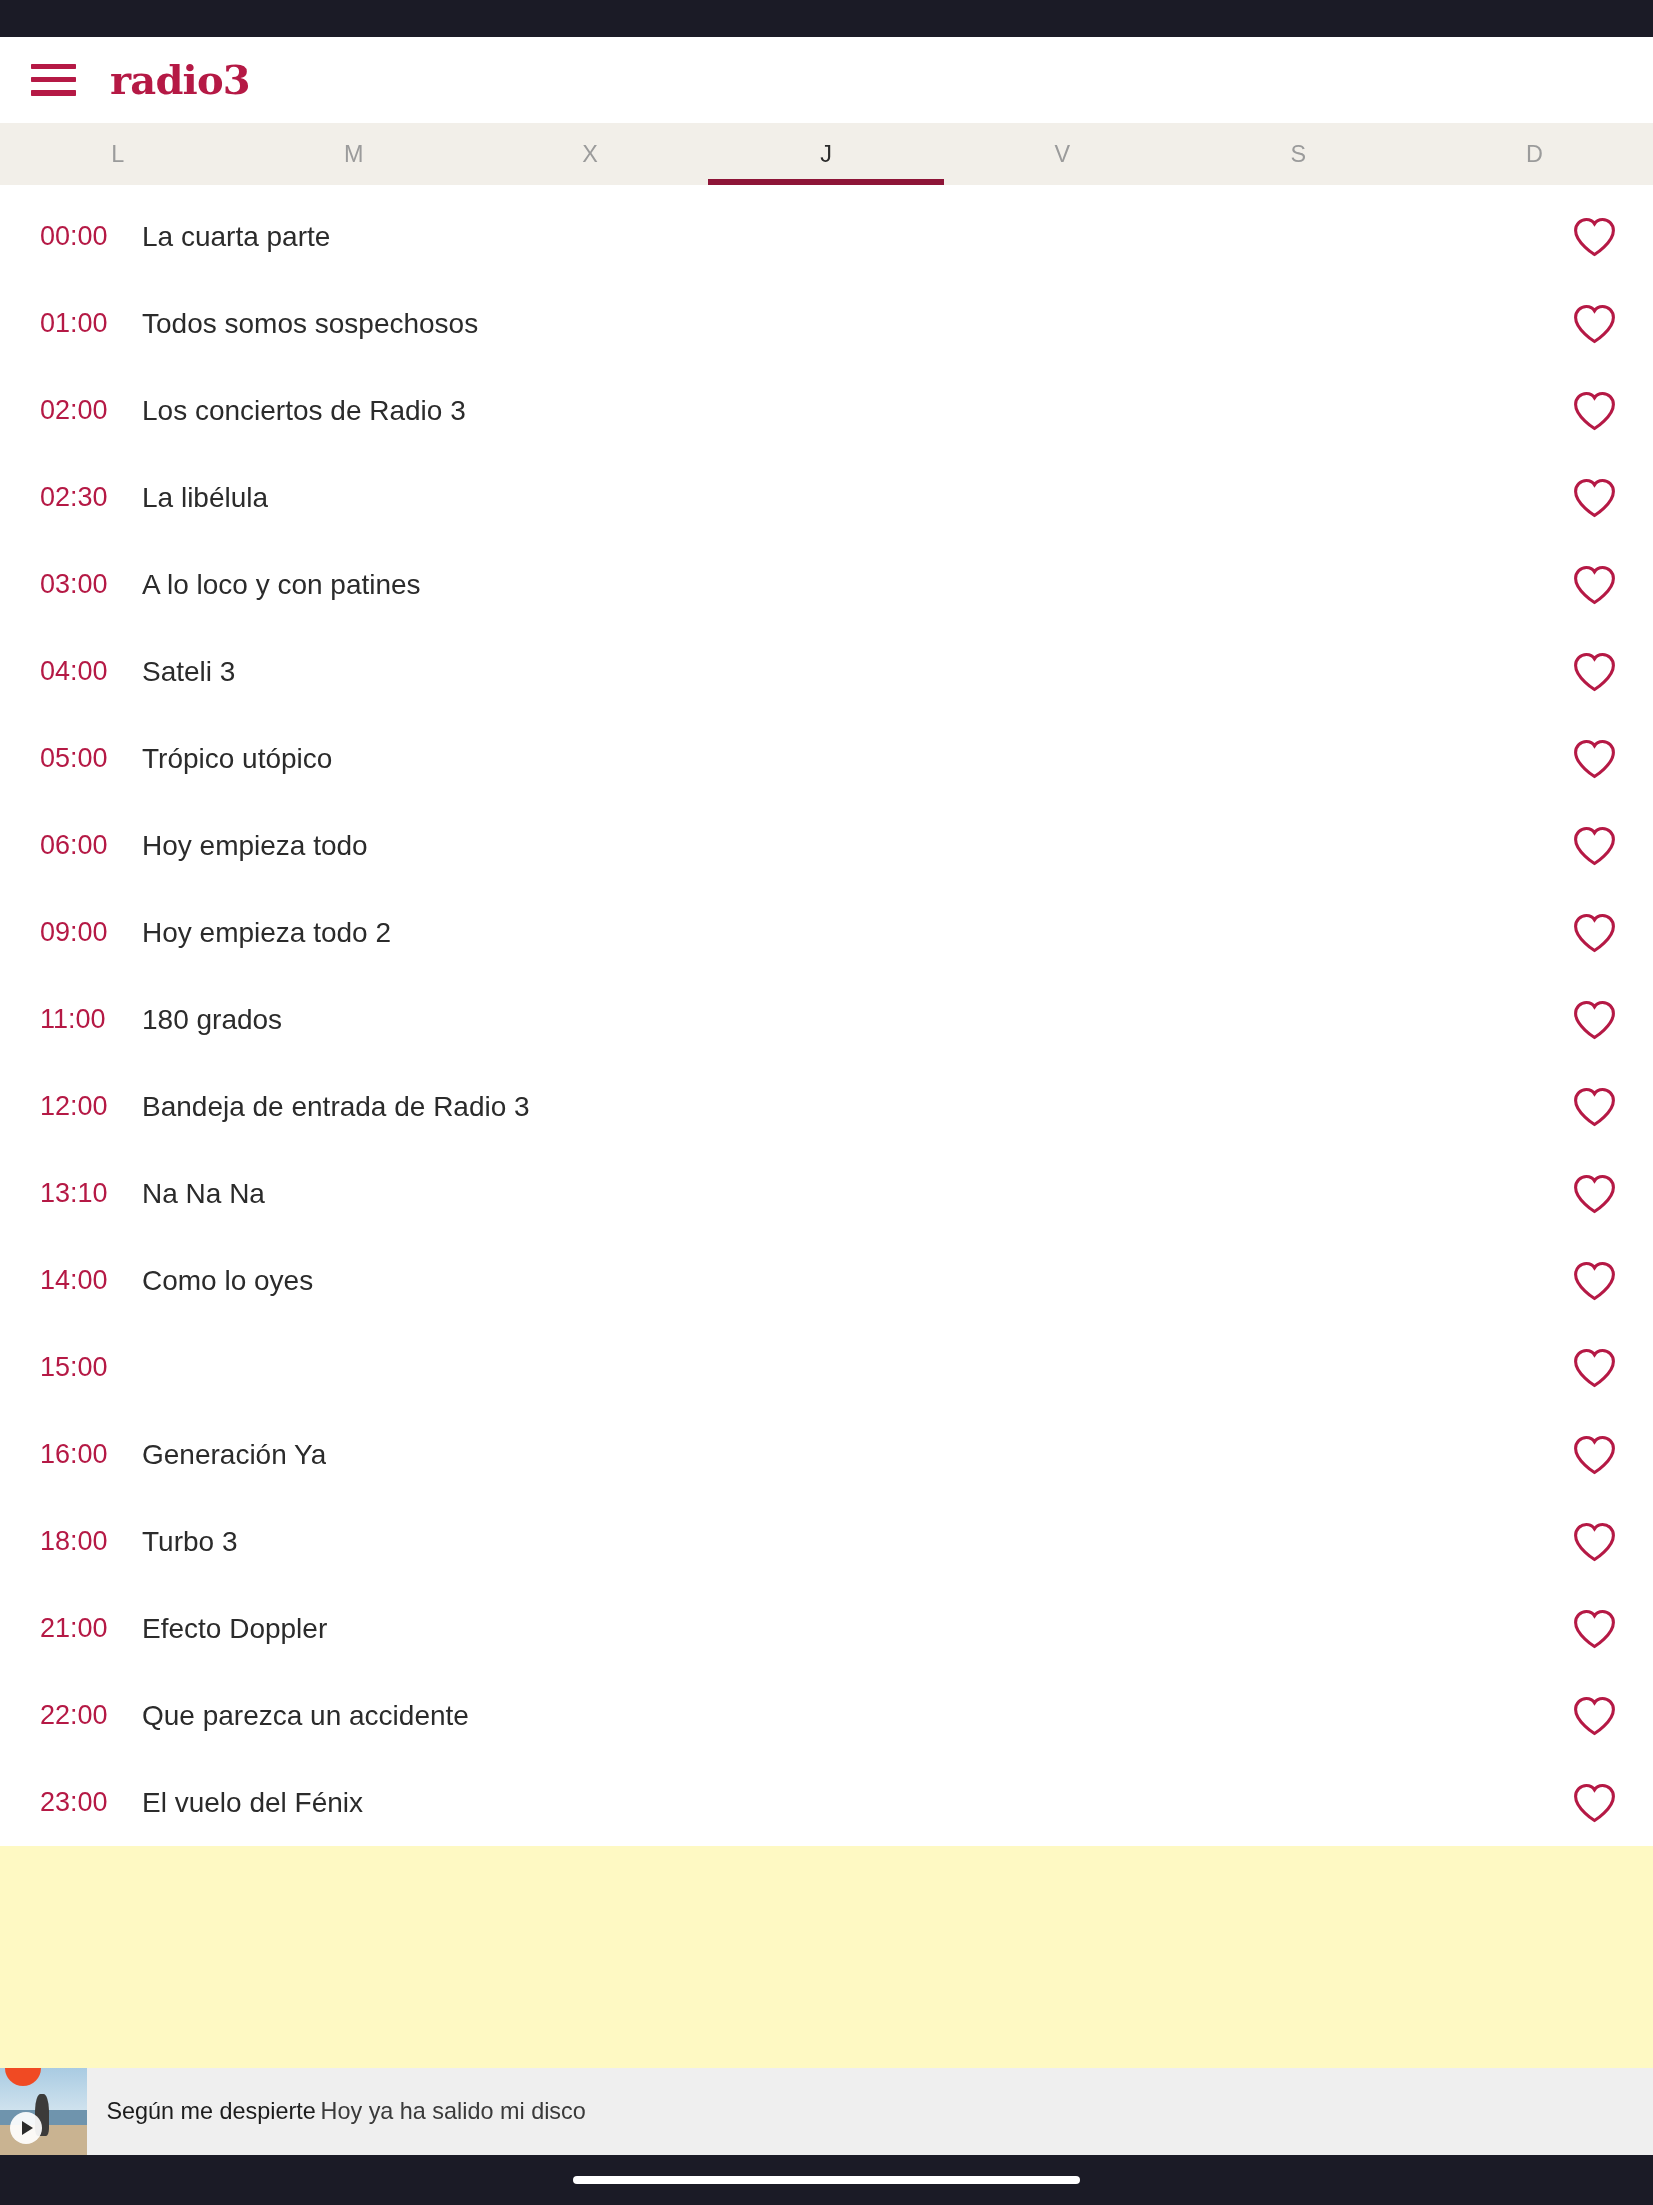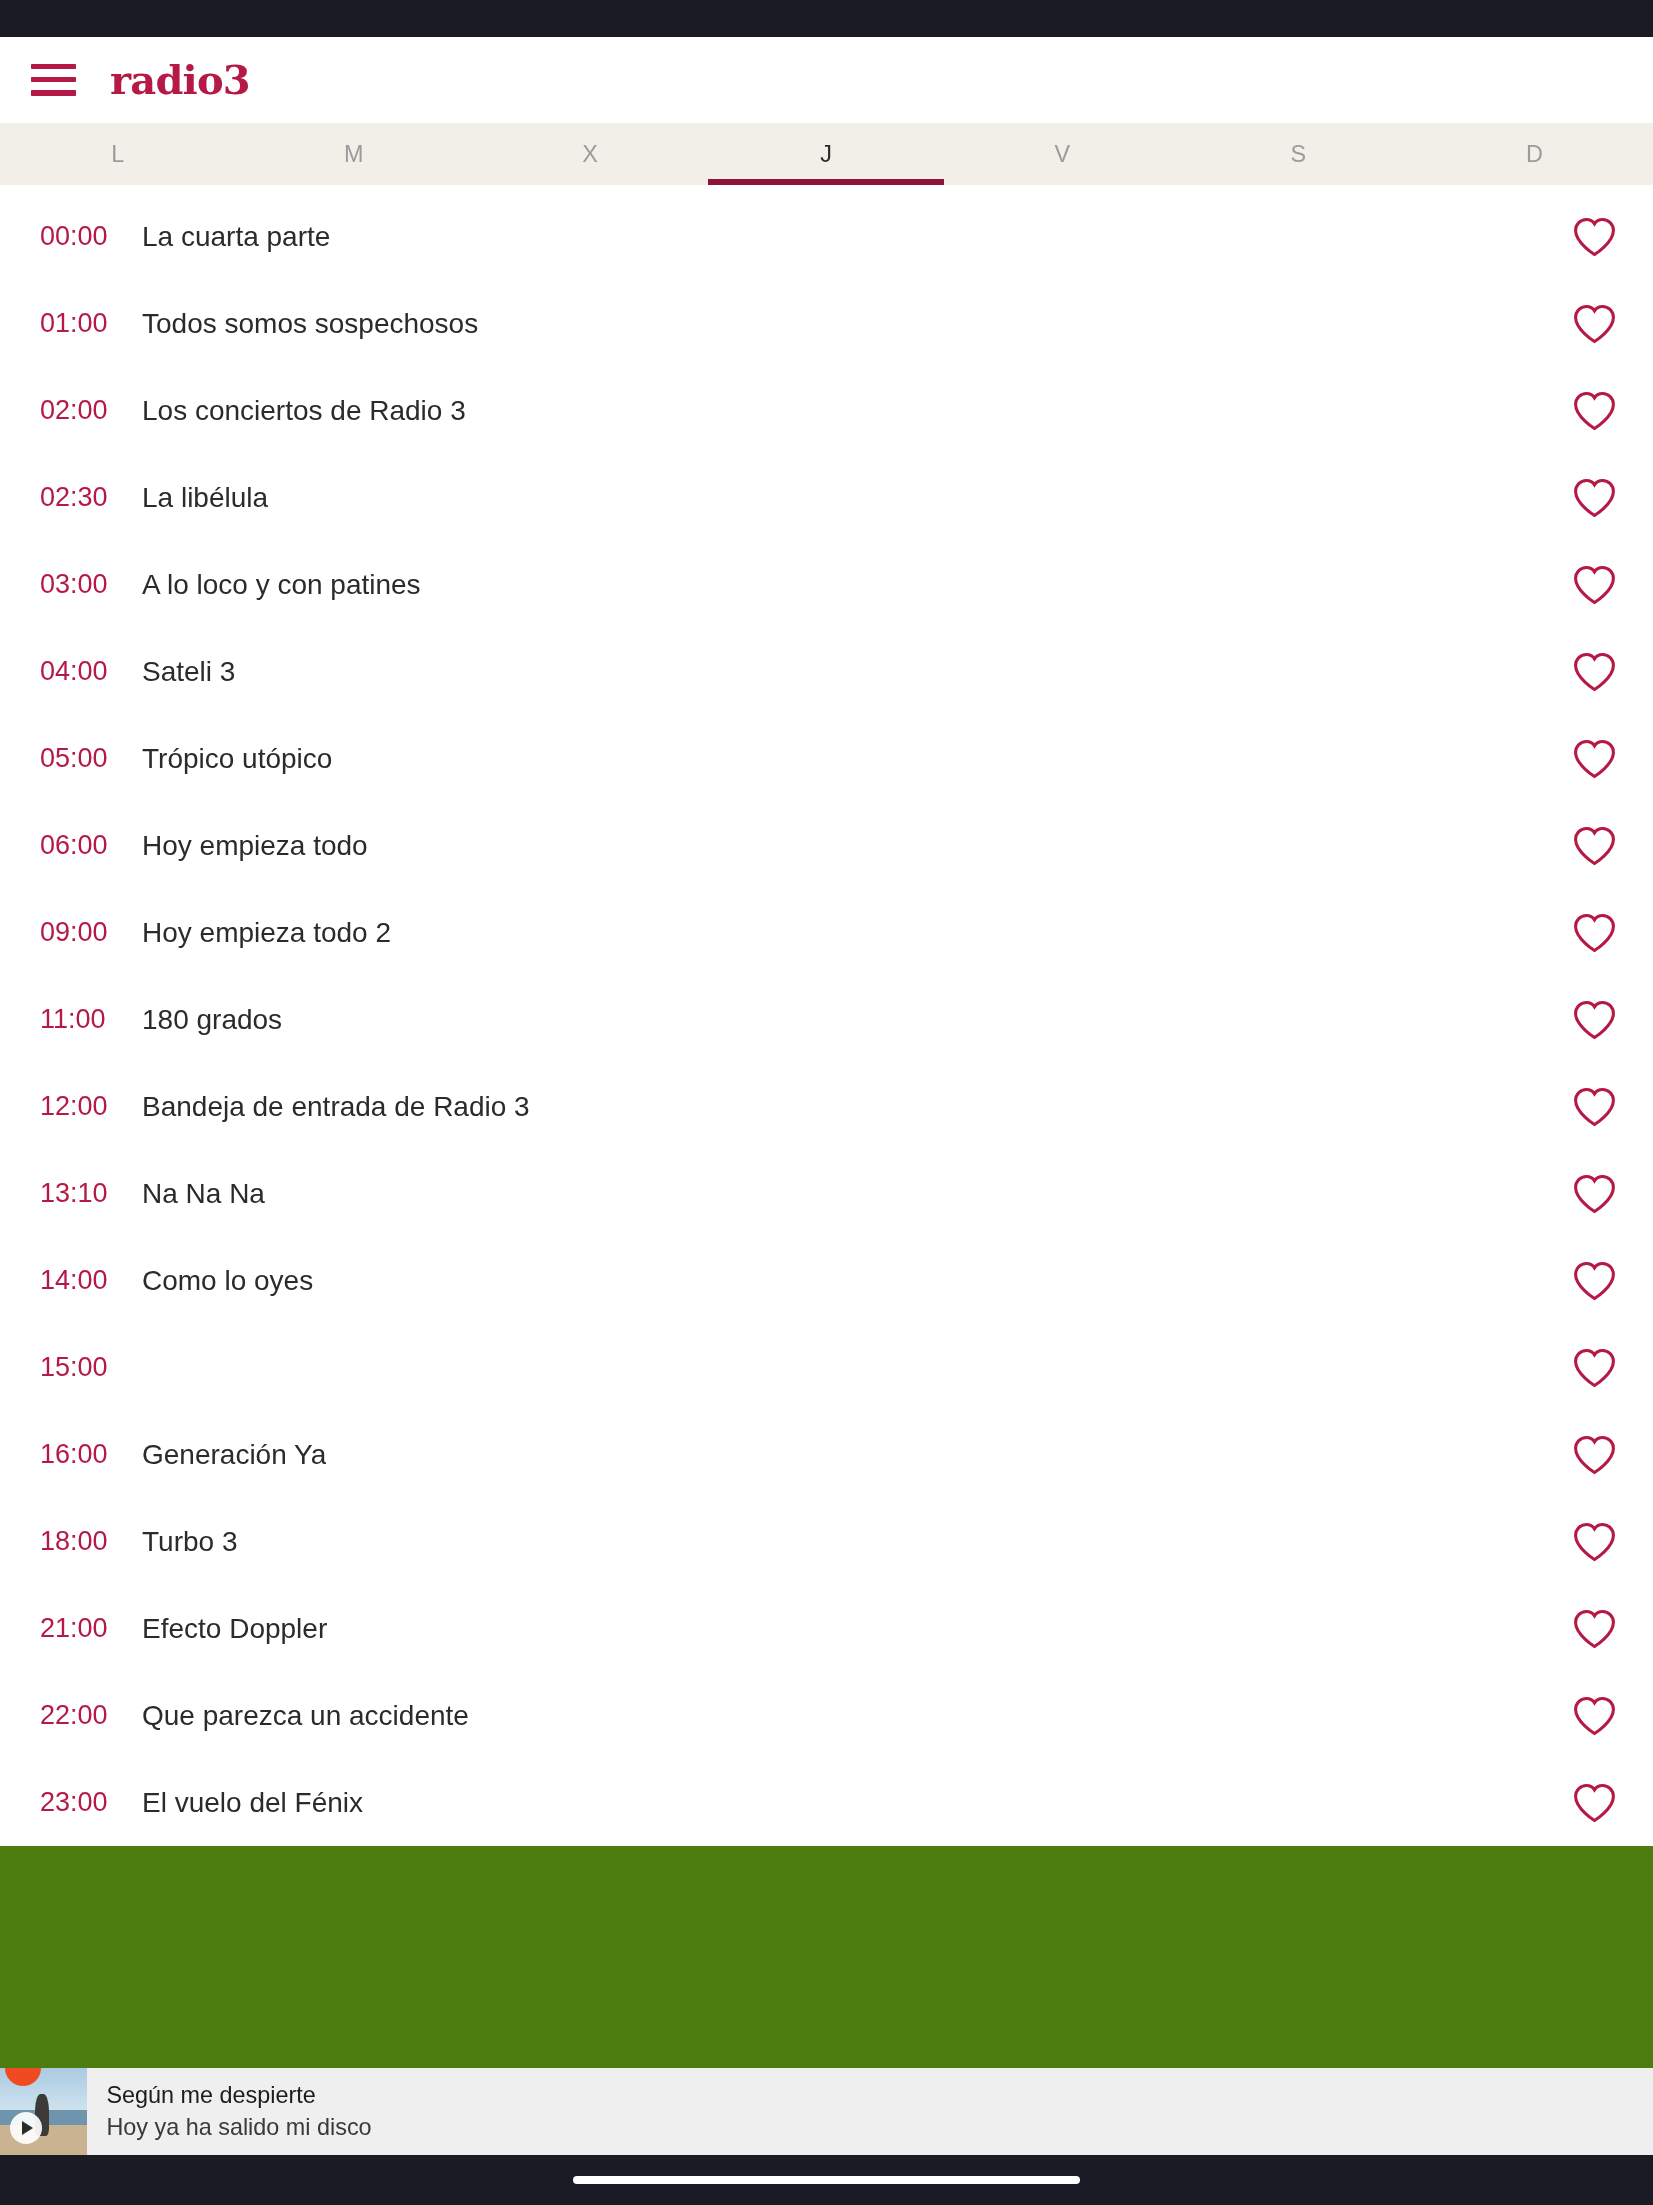--- a/index.html
+++ b/index.html
@@ -6,21 +6,21 @@
   html, body {
     width: 1653px;
     height: 2205px;
     background: #ffffff;
     font-family: "Liberation Sans", sans-serif;
   }
   .device {
     position: relative;
     width: 1653px;
     height: 2205px;
-    background: #4d7c0f;
+    background: #fef9c3;
     overflow: hidden;
   }
 
   
   .status-bar {
     height: 37px;
     background: #1b1b26;
     display: flex;
     align-items: center;
     padding: 0 22.6px;
@@ -196,21 +196,20 @@
     left: 4.8px;
     top: -18px;
     width: 36px;
     height: 36px;
     border-radius: 50%;
     background: #f04a23;
   }
   .player .meta {
     margin-left: 19.4px;
     display: flex;
-    flex-direction: column;
     justify-content: flex-start;
     gap: 4.8px;
   }
   .player .meta .prog {
     font-size: 23.4px;
     color: #1c1c1c;
   }
   .player .meta .sub {
     font-size: 23.4px;
     color: #3a3a3a;

